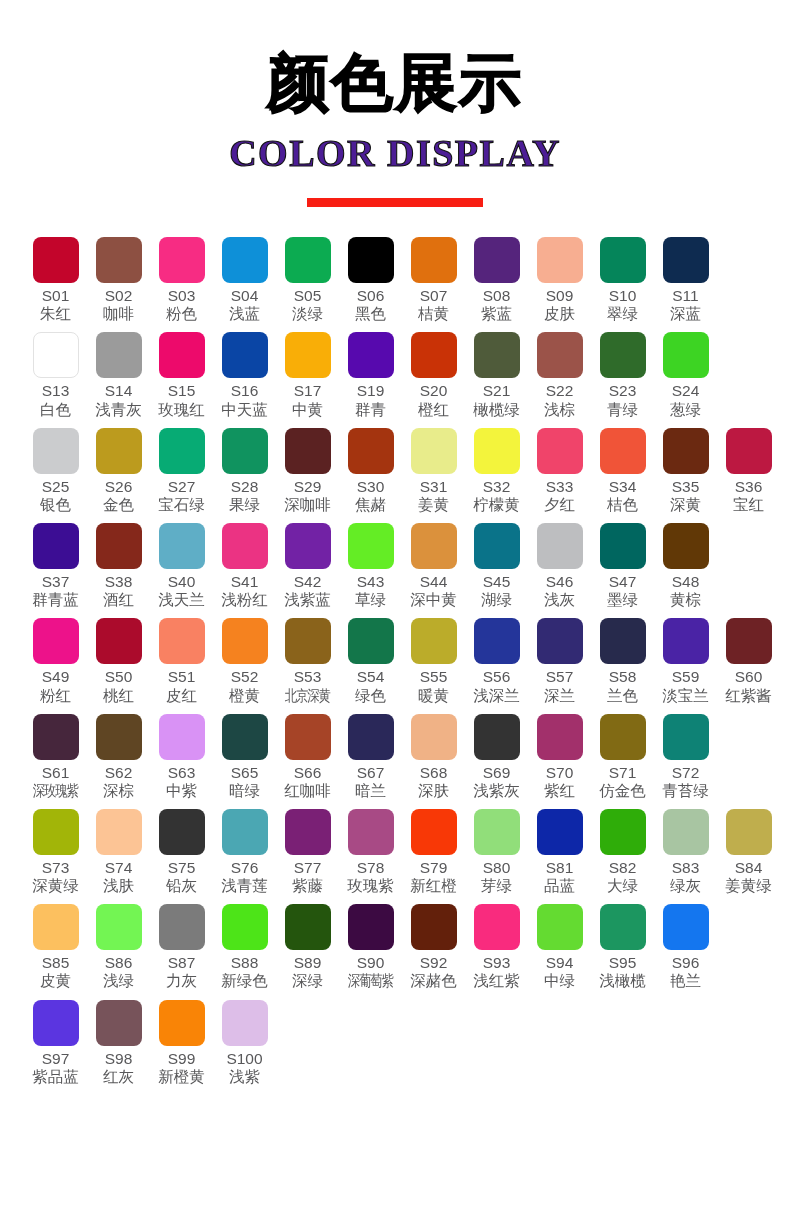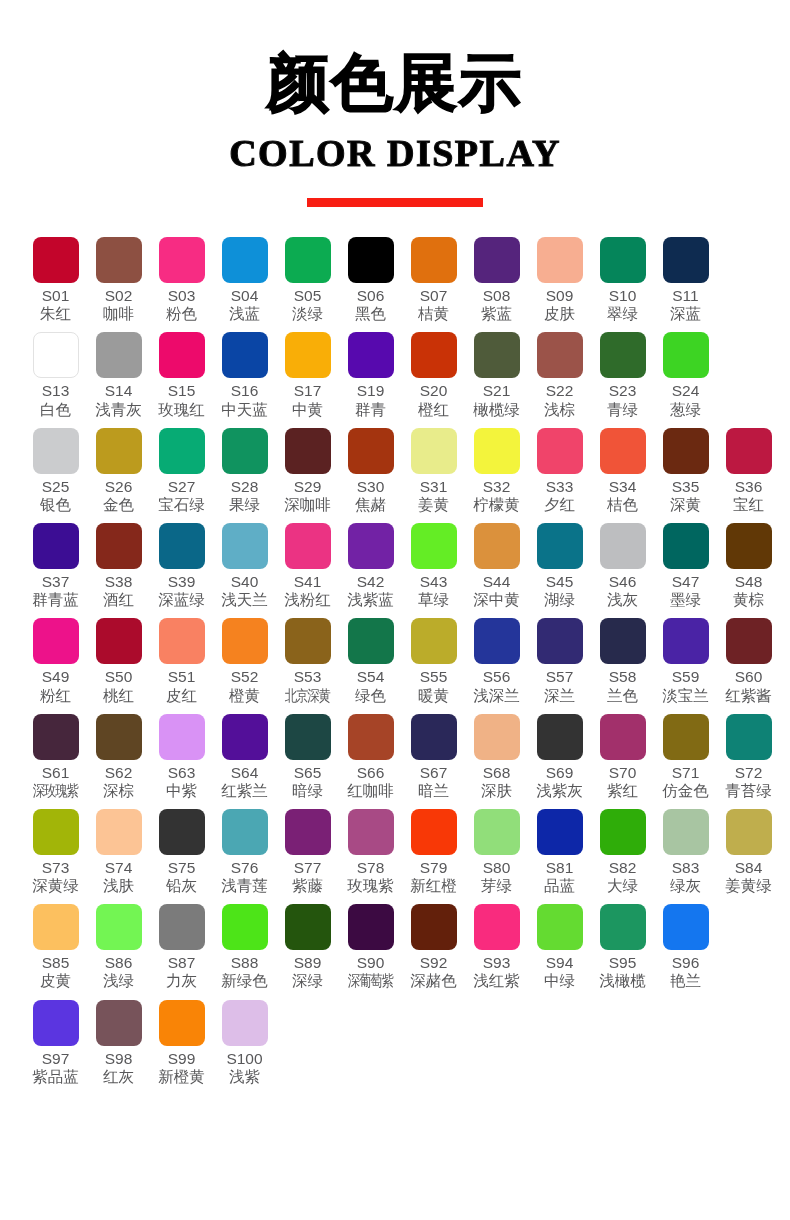--- a/index.html
+++ b/index.html
@@ -36,21 +36,21 @@
     color: #000000;
     margin: 0;
     -webkit-text-stroke: 1.6px #000;
   }
   .title-en {
     font-family: "Liberation Serif", "DejaVu Serif", serif;
     font-size: 38px;
     line-height: 1.0;
     font-weight: 700;
     letter-spacing: 1.5px;
-    color: #000000;
+    color: #4c1d95;
     margin: 20px 0 0 0;
     -webkit-text-stroke: 1.1px #111;
   }
   .accent-bar {
     width: 176px;
     height: 9px;
     margin: 26px auto 0 auto;
     background: #F81E13;
   }
 
@@ -300,25 +300,20 @@
           <div class="chip" style="background: rgb(60, 13, 148);"></div>
           <div class="code">S37</div>
           <div class="cname">群青蓝</div>
         </div>
         <div class="cell">
           <div class="chip" style="background: rgb(133, 40, 27);"></div>
           <div class="code">S38</div>
           <div class="cname">酒红</div>
         </div>
         <div class="cell">
-          <div class="chip" style="background: rgb(10, 103, 136);"></div>
-          <div class="code">S39</div>
-          <div class="cname">深蓝绿</div>
-        </div>
-        <div class="cell">
           <div class="chip" style="background: rgb(95, 174, 198);"></div>
           <div class="code">S40</div>
           <div class="cname">浅天兰</div>
         </div>
         <div class="cell">
           <div class="chip" style="background: rgb(235, 51, 131);"></div>
           <div class="code">S41</div>
           <div class="cname">浅粉红</div>
         </div>
         <div class="cell">
@@ -429,25 +424,20 @@
           <div class="chip" style="background: rgb(95, 69, 35);"></div>
           <div class="code">S62</div>
           <div class="cname">深棕</div>
         </div>
         <div class="cell">
           <div class="chip" style="background: rgb(217, 146, 245);"></div>
           <div class="code">S63</div>
           <div class="cname">中紫</div>
         </div>
         <div class="cell">
-          <div class="chip" style="background: rgb(83, 15, 153);"></div>
-          <div class="code">S64</div>
-          <div class="cname">红紫兰</div>
-        </div>
-        <div class="cell">
           <div class="chip" style="background: rgb(29, 71, 68);"></div>
           <div class="code">S65</div>
           <div class="cname">暗绿</div>
         </div>
         <div class="cell">
           <div class="chip" style="background: rgb(166, 68, 39);"></div>
           <div class="code">S66</div>
           <div class="cname">红咖啡</div>
         </div>
         <div class="cell">

